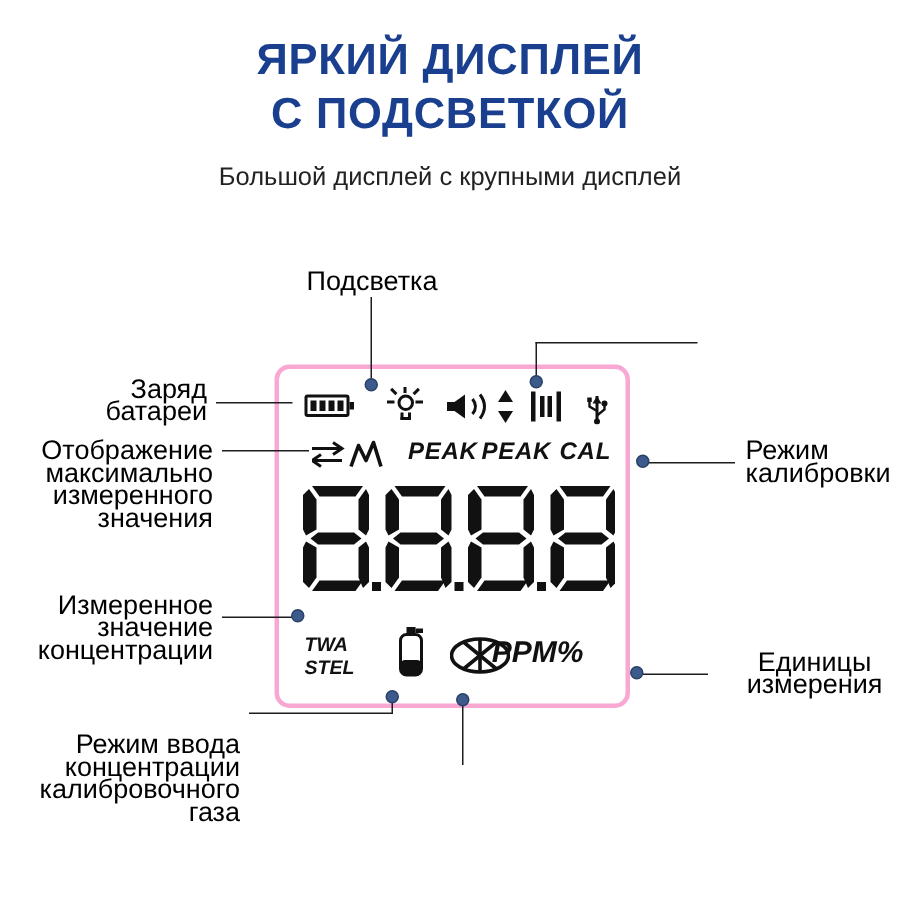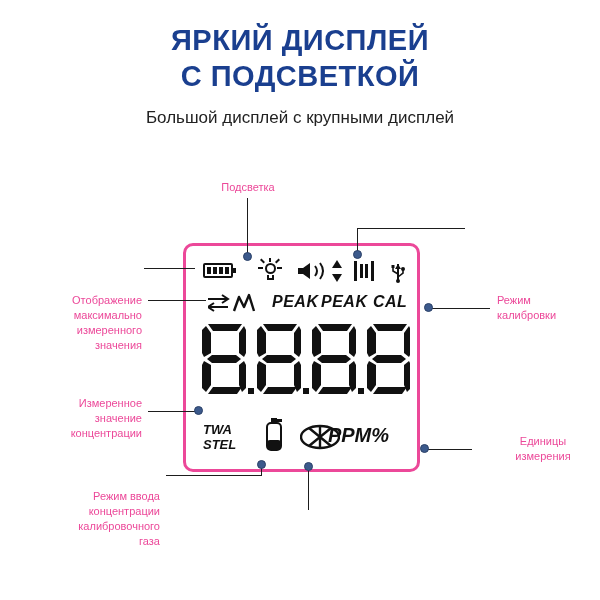--- a/index.html
+++ b/index.html
@@ -34,21 +34,21 @@
     text-align: center;
     color: #222;
     font-size: 17px;
   }
 
   
   .lcd {
     position: absolute;
     left: 183px; top: 243px;
     width: 237px; height: 229px;
-    border: 3px solid #ec4899;
+    border: 3px solid #f9a8d4;
     border-radius: 10px;
     background: #fff;
   }
 
   
   .icon-row {
     position: absolute;
     left: 0; top: 8px;
     width: 100%;
     height: 30px;
@@ -188,22 +188,22 @@
     right: 28px; top: 178px;
     font-style: italic;
     font-weight: bold;
     font-size: 20px;
     color: #111;
   }
 
   
   .callout {
     position: absolute;
-    font-size: 11px;
-    color: #ec4899;
+    font-size: 18px;
+    color: #000000;
     line-height: 15px;
   }
   .callout.right { text-align: left; }
   .callout.left  { text-align: right; }
   .callout.center { text-align: center; }
 
   .dot {
     position: absolute;
     width: 9px; height: 9px;
     border-radius: 50%;
@@ -371,20 +371,21 @@
   </div>
 
   <div class="callout center" style="left:178px; top:180px; width:140px;">Подсветка</div>
   <div class="ln v" style="left:247px; top:198px; height:58px;"></div>
   <div class="dot" style="left:243px; top:252px;"></div>
 
   <div class="ln h" style="left:357px; top:228px; width:108px;"></div>
   <div class="ln v" style="left:357px; top:228px; height:27px;"></div>
   <div class="dot" style="left:353px; top:250px;"></div>
 
+  <div class="callout left" style="left:28px; top:252px; width:110px;">Заряд<br>батареи</div>
   <div class="ln h" style="left:144px; top:268px; width:51px;"></div>
 
   <div class="callout right" style="left:497px; top:293px; width:110px;">Режим<br>калибровки</div>
   <div class="ln h" style="left:428px; top:308px; width:62px;"></div>
   <div class="dot" style="left:424px; top:303px;"></div>
 
   <div class="callout left" style="left:12px; top:293px; width:130px;">Отображение<br>максимально<br>измеренного<br>значения</div>
   <div class="ln h" style="left:148px; top:300px; width:58px;"></div>
 
   <div class="callout left" style="left:24px; top:396px; width:118px;text-align:right;">Измеренное<br>значение<br>концентрации</div>

